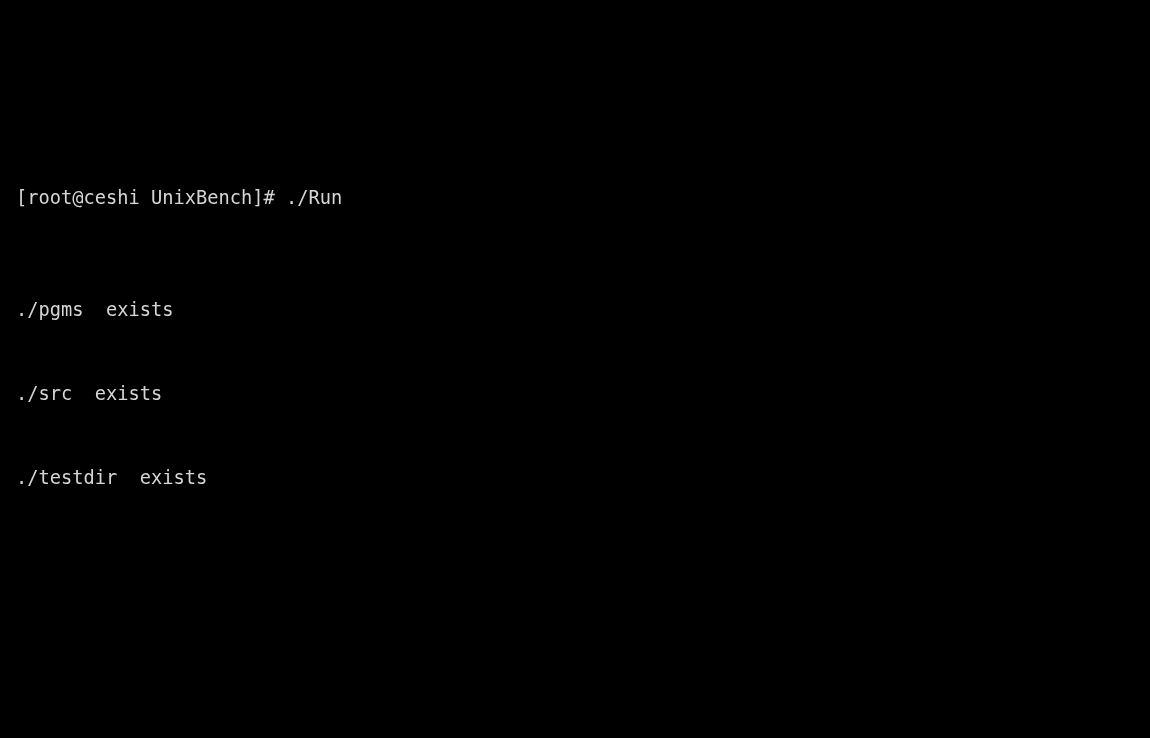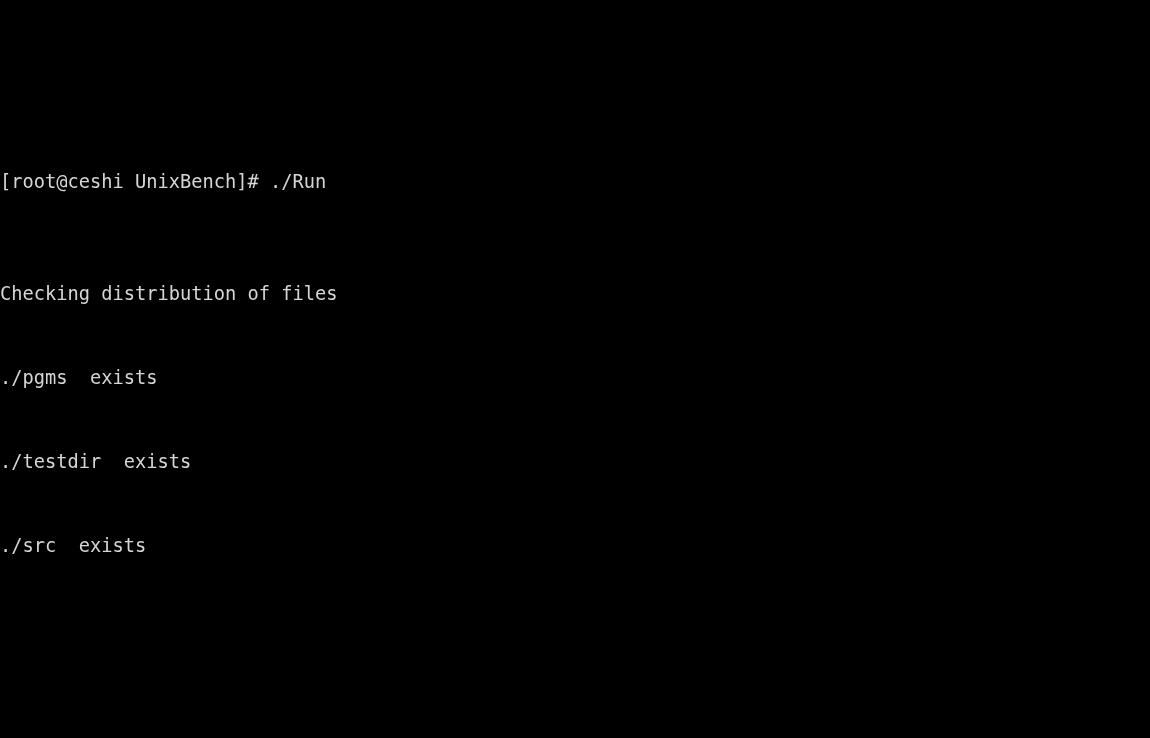--- a/index.html
+++ b/index.html
@@ -18,21 +18,21 @@
     height: 738px;
     background: #000000;
     color: #d6d6d6;
     font-family: "DejaVu Sans Mono", "Liberation Mono", monospace;
     font-size: 18.7px;
     line-height: 28px;
     letter-spacing: 0px;
     white-space: pre;
     overflow: hidden;
     box-sizing: border-box;
-    padding: 0;
+    padding: 16px;
   }
   #terminal .tline {
     display: block;
     height: 28px;
     white-space: pre;
     font-variant-ligatures: none;
     -webkit-font-smoothing: antialiased;
   }
   .scrollback {
     display: block;
@@ -43,24 +43,23 @@
 </style>
 </head>
 <body>
 
 <div id="terminal">
 
   <div class="scrollback">
 
     <span class="tline prompt-line">[root@ceshi UnixBench]# ./Run</span>
 
-    <span class="tline">Checking distribution of files</span>
     <span class="tline">./pgms  exists</span>
+    <span class="tline">./src  exists</span>
     <span class="tline">./testdir  exists</span>
-    <span class="tline">./src  exists</span>
     
     
     
     
 
     
 
     
 
     

